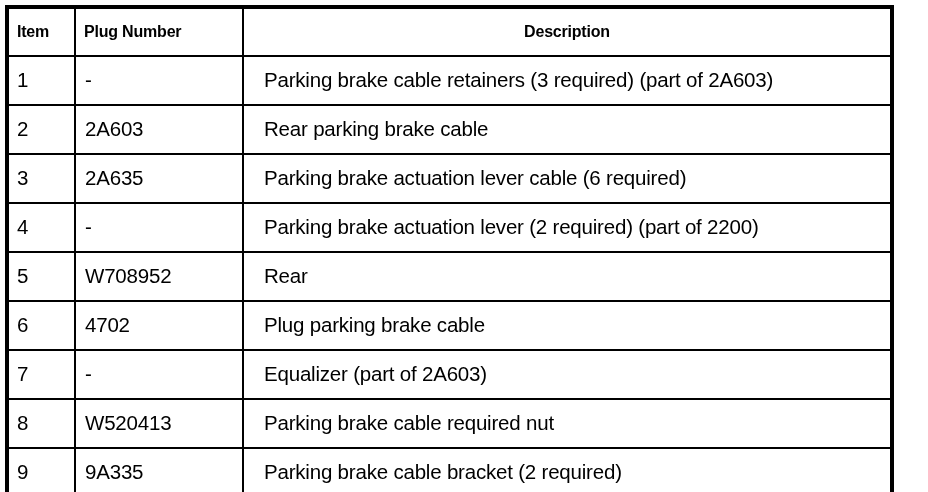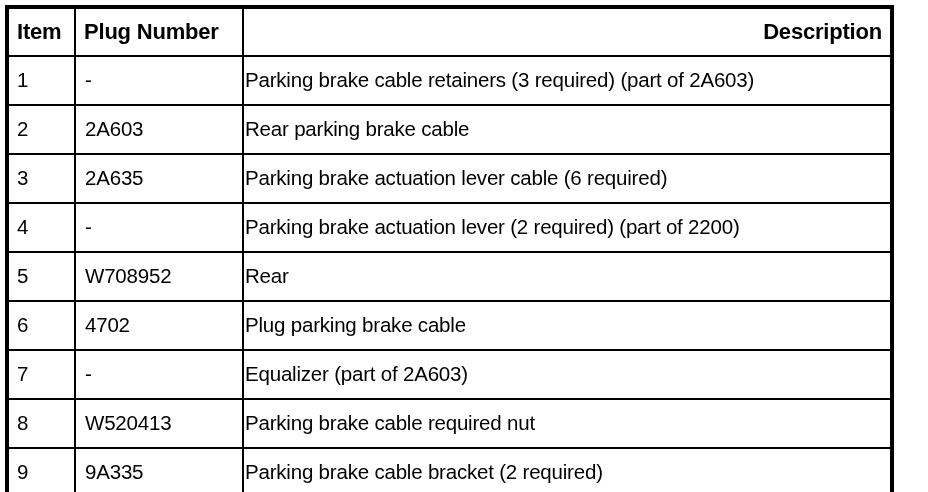--- a/index.html
+++ b/index.html
@@ -47,44 +47,44 @@
     line-height: 1.1;
     letter-spacing: -0.2px;
     background: #ffffff;
     white-space: nowrap;
     overflow: hidden;
   }
 
   table.parts-table thead th {
     font-weight: bold;
     height: 46px;
-    font-size: 22px;
+    font-size: 16px;
   }
   table.parts-table thead th.th-item,
   table.parts-table thead th.th-part {
     text-align: left;
   }
   table.parts-table thead th.th-desc {
-    text-align: right;
+    text-align: center;
   }
 
   table.parts-table tbody td {
     font-weight: normal;
     height: 47px;
     text-align: left;
   }
 
   table.parts-table tbody tr td.cell-item {
     padding-left: 8px;
   }
   table.parts-table tbody tr td.cell-part {
     padding-left: 9px;
   }
   table.parts-table tbody tr td.cell-desc {
-    padding-left: 1px;
+    padding-left: 20px;
   }
 </style>
 </head>
 <body>
 
 <div id="parts-table-wrapper">
   <table class="parts-table">
     <colgroup>
       <col class="col-item">
       <col class="col-part">

